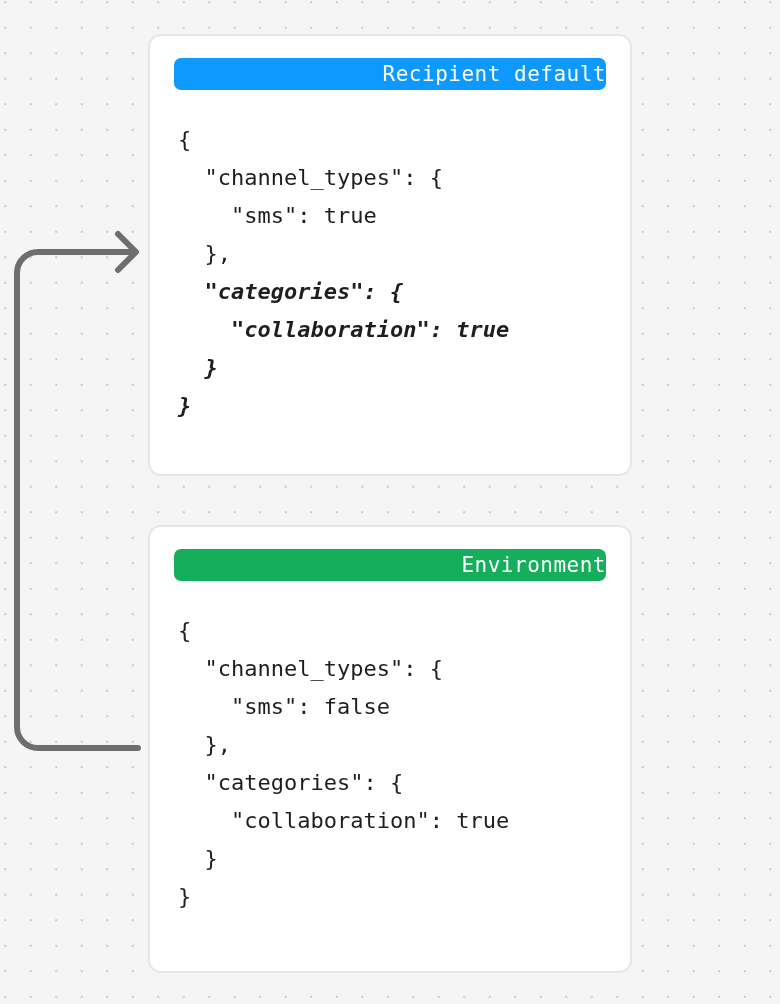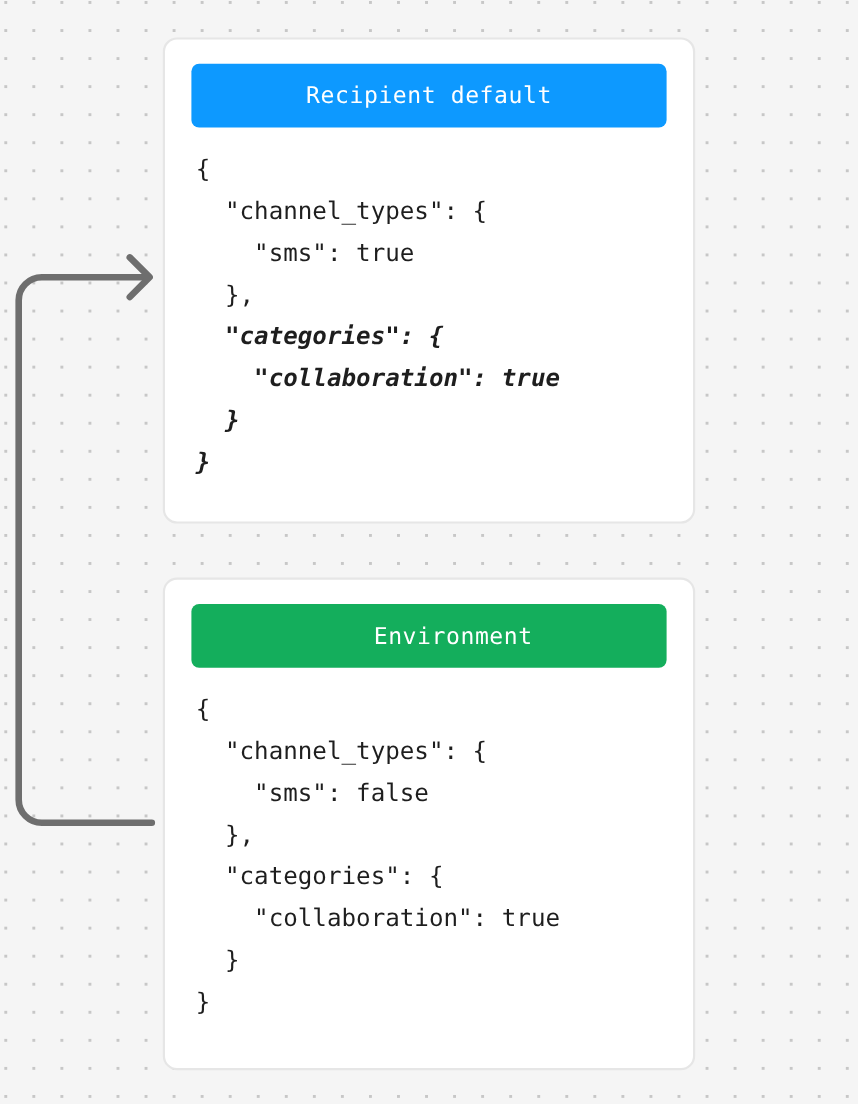--- a/index.html
+++ b/index.html
@@ -37,26 +37,26 @@
     background: #ffffff;
     border: 2px solid #e6e6e6;
     border-radius: 13px;
     padding: 22px 24px 26px 24px;
   }
 
   #card-recipient-default { top: 34px;  height: 442px; }
   #card-environment      { top: 525px; height: 448px; }
 
   .card-header {
-    height: 58px;
+    height: 32px;
     border-radius: 7px;
     display: flex;
     align-items: center;
-    justify-content: center;
-    margin-bottom: 20px;
+    justify-content: flex-end;
+    margin-bottom: 31px;
   }
 
   .card-header-title {
     color: #ffffff;
     font-family: "DejaVu Sans Mono", "Liberation Mono", monospace;
     font-size: 21px;
     letter-spacing: 0.5px;
     line-height: 1;
   }
 

